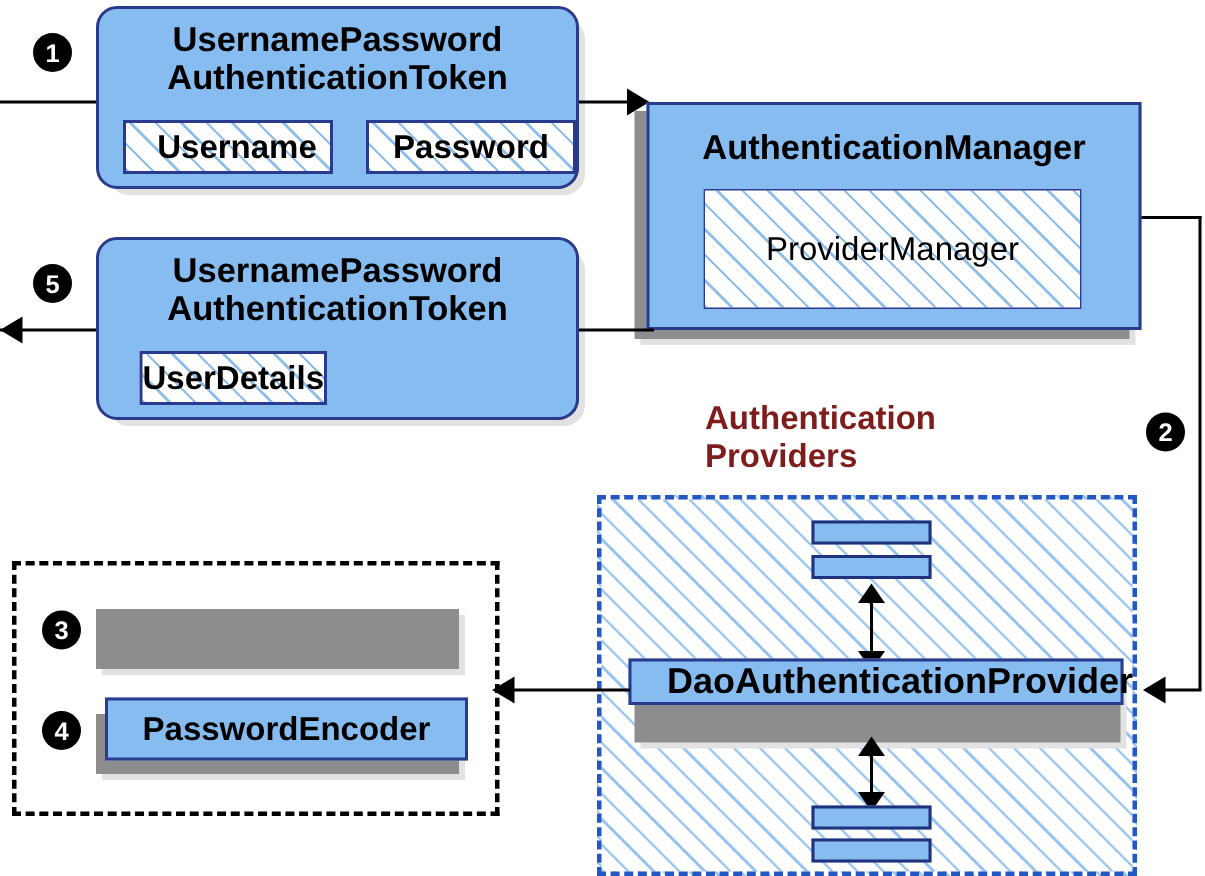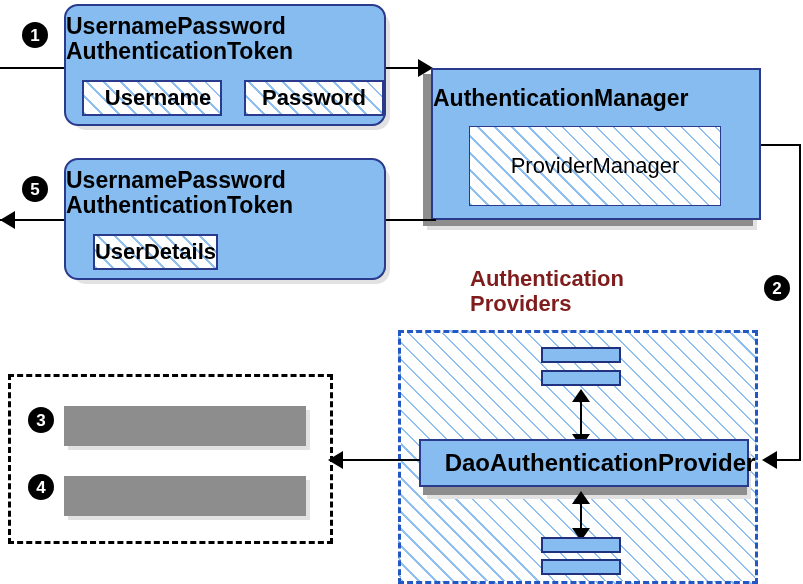--- a/index.html
+++ b/index.html
@@ -46,21 +46,21 @@
     background-color: #ffffff;
     background-image: repeating-linear-gradient(
        45deg,
        #8fc0ef 0px, #8fc0ef 1.6px,
        rgba(255,255,255,0) 1.6px, rgba(255,255,255,0) 12px);
   }
 
   .token-title {
     position: absolute;
     left: 0; right: 0;
-    text-align: left;
+    text-align: center;
     font-weight: bold;
     font-size: 23px;
     line-height: 25px;
     color: #000;
     white-space: pre-line;
   }
   .token-slot {
     position: absolute;
     border: 2px solid #2a3a8c;
     box-sizing: border-box;
@@ -210,21 +210,21 @@
 
   <div class="thin-bar" style="left:541px; top:347px; width:80px; height:16px;"></div>
   <div class="thin-bar" style="left:541px; top:370px; width:80px; height:16px;"></div>
 
   <div class="vline line" style="left:580px; top:395px; height:48px;"></div>
   <div class="arrow arrow-up" style="left:572px; top:389px;"></div>
   <div class="arrow arrow-down" style="left:572px; top:434px;"></div>
 
   <div class="shadow-far" style="left:427px; top:451px; width:324px; height:48px;"></div>
   <div class="shadow-near" style="left:423px; top:447px; width:324px; height:48px;"></div>
-  <div class="bluebox" style="left:419px; top:439px; width:330px; height:48px; border-radius:0;
+  <div class="bluebox" style="left:419px; top:439px; width:330px; height:31px; border-radius:0;
                               font-size:24px;padding-left:32px;">DaoAuthenticationProvider</div>
 
   <div class="vline line" style="left:580px; top:497px; height:44px;"></div>
   <div class="arrow arrow-up" style="left:572px; top:491px;"></div>
   <div class="arrow arrow-down" style="left:572px; top:528px;"></div>
 
   <div class="thin-bar" style="left:541px; top:537px; width:80px; height:16px;"></div>
   <div class="thin-bar" style="left:541px; top:559px; width:80px; height:16px;"></div>
 
   <div class="line hline" style="left:340px; top:459px; width:80px;"></div>
@@ -234,14 +234,16 @@
 
   <div class="badge" style="left:28px; top:407px;">3</div>
 
   <div class="shadow-far" style="left:68px; top:410px; width:242px; height:40px;"></div>
   <div class="shadow-near" style="left:64px; top:406px; width:242px; height:40px;"></div>
 
   <div class="badge" style="left:28px; top:474px;">4</div>
 
   <div class="shadow-far" style="left:68px; top:480px; width:242px; height:40px;"></div>
   <div class="shadow-near" style="left:64px; top:476px; width:242px; height:40px;"></div>
+  <div class="bluebox" style="left:70px; top:465px; width:242px; height:42px; border-radius:0;
+                              font-size:22px;">PasswordEncoder</div>
 
 </div>
 
 </body></html>

